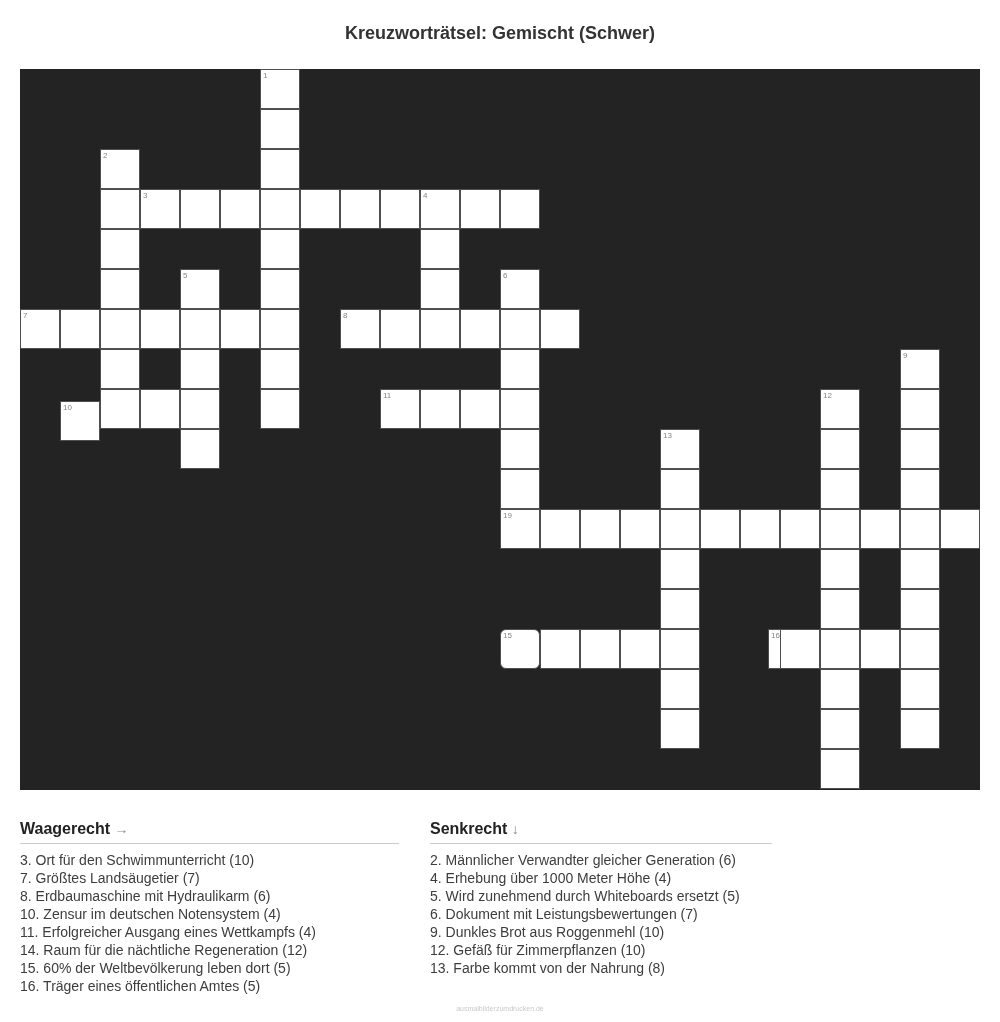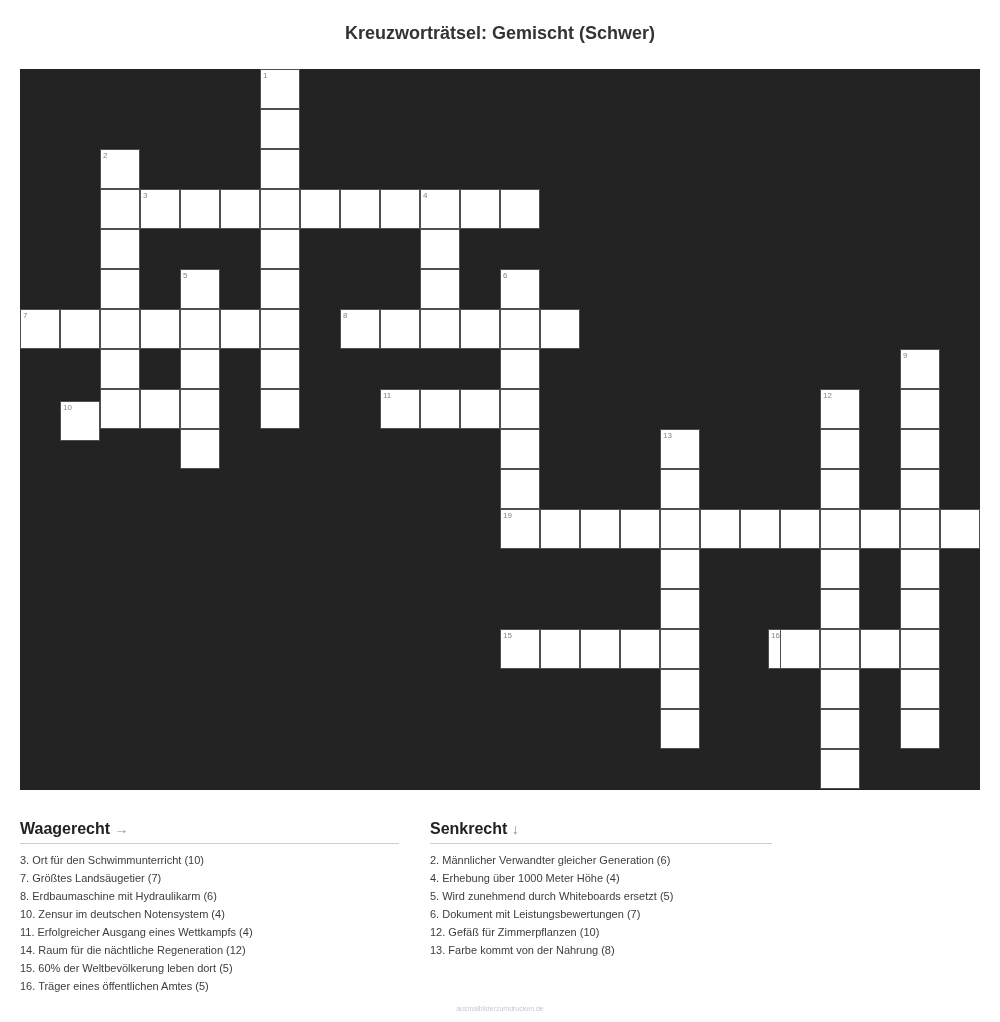--- a/index.html
+++ b/index.html
@@ -68,21 +68,21 @@
     font-weight: normal;
     color: var(--arrow-color);
     font-size: 14px;
   }
   .clue-col ul {
     list-style: none;
     margin: 7px 0 0 0;
     padding: 0;
   }
   .clue-col li {
-    font-size: 11px;
+    font-size: 14px;
     line-height: 18px;
     color: var(--clue-color);
   }
   .footer {
     position: absolute;
     top: 1005px; left: 0; width: 1000px;
     text-align: center;
     font-size: 7px;
     color: var(--footer-color);
   }
@@ -193,21 +193,21 @@
     <div class="cell" style="left: 800px; top: 440px;"></div>
     <div class="cell" style="left: 840px; top: 440px;"></div>
     <div class="cell" style="left: 880px; top: 440px;"></div>
     <div class="cell" style="left: 920px; top: 440px;"></div>
     <div class="cell" style="left: 640px; top: 480px;"></div>
     <div class="cell" style="left: 800px; top: 480px;"></div>
     <div class="cell" style="left: 880px; top: 480px;"></div>
     <div class="cell" style="left: 640px; top: 520px;"></div>
     <div class="cell" style="left: 800px; top: 520px;"></div>
     <div class="cell" style="left: 880px; top: 520px;"></div>
-    <div class="cell" style="left: 480px; top: 560px;">
+    <div class="cell" style="left: 480px; top: 560px; border-radius: 6px;">
       <span class="cellnum">15</span>
     </div>
     <div class="cell" style="left: 520px; top: 560px;"></div>
     <div class="cell" style="left: 560px; top: 560px;"></div>
     <div class="cell" style="left: 600px; top: 560px;"></div>
     <div class="cell" style="left: 640px; top: 560px;"></div>
     <div class="cell" style="left: 748px; top: 560px;">
       <span class="cellnum">16</span>
     </div>
     <div class="cell" style="left: 760px; top: 560px;"></div>
@@ -237,18 +237,19 @@
     </ul>
 </section>
 
 <section class="clue-col down">
   <h2><span>Senkrecht</span> <span class="arrow">↓</span></h2>
   <ul>
       <li>2. Männlicher Verwandter gleicher Generation (6)</li>
       <li>4. Erhebung über 1000 Meter Höhe (4)</li>
       <li>5. Wird zunehmend durch Whiteboards ersetzt (5)</li>
       <li>6. Dokument mit Leistungsbewertungen (7)</li>
+      <li>9. Dunkles Brot aus Roggenmehl (10)</li>
       <li>12. Gefäß für Zimmerpflanzen (10)</li>
       <li>13. Farbe kommt von der Nahrung (8)</li>
     </ul>
 </section>
 
 <div class="footer">ausmalbilderzumdrucken.de</div>
 
 </body></html>

